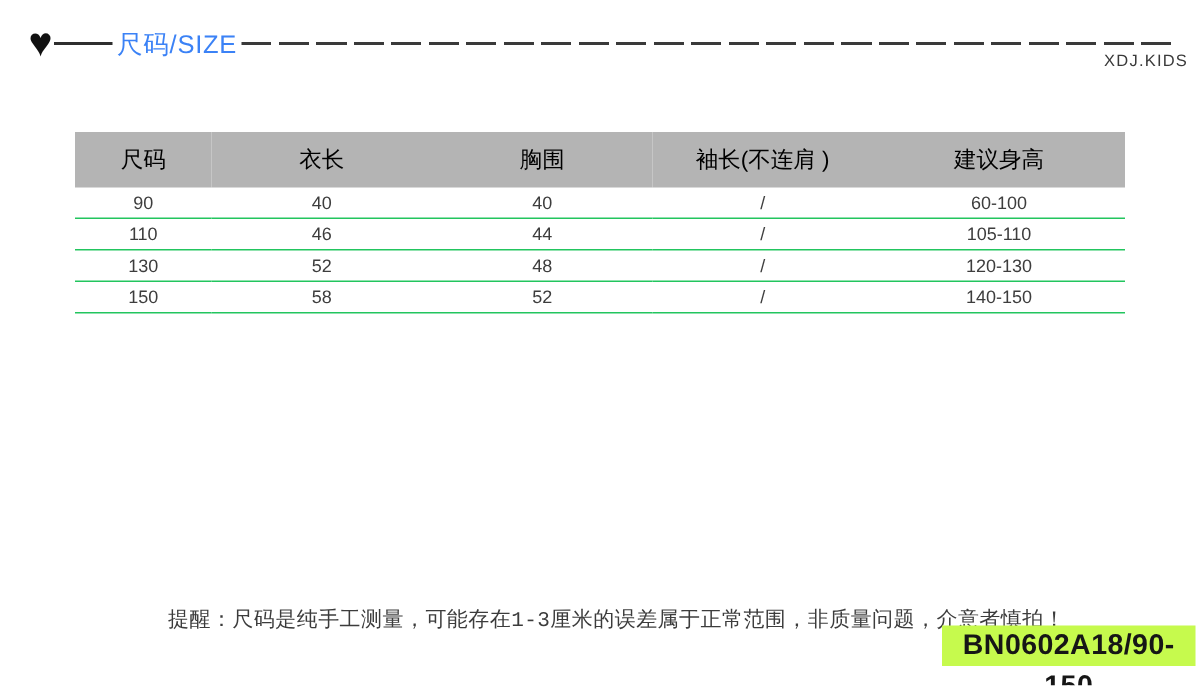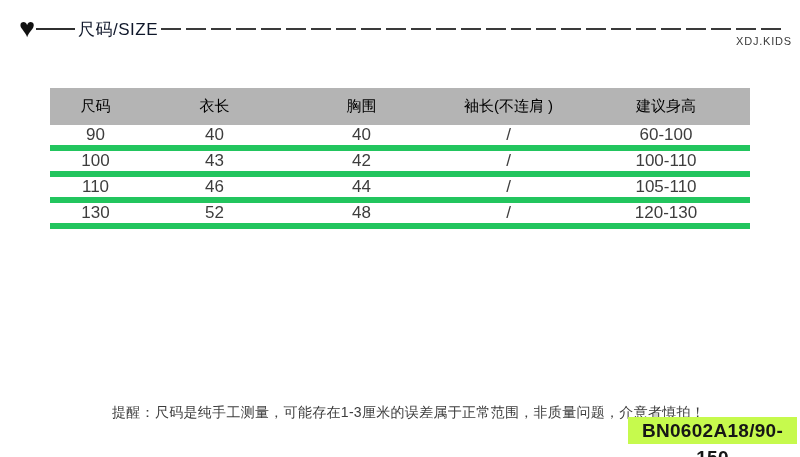--- a/index.html
+++ b/index.html
@@ -17,21 +17,21 @@
     display:flex;align-items:center;
   }
   .heart{
     font-size:27px;line-height:1;color:#111;
     margin-right:1px;transform:translateY(-1px);
   }
   .rule-solid{
     width:39px;height:1.5px;background:#2f2f2f;flex:0 0 auto;
   }
   .title{
-    flex:0 0 auto;margin:0 3px;font-size:17px;color:#0f172a;
+    flex:0 0 auto;margin:0 3px;font-size:17px;color:#3b82f6;
     white-space:nowrap;letter-spacing:0.5px;
   }
   .rule-dashed{
     flex:1 1 auto;height:1.5px;
     background:repeating-linear-gradient(90deg,#3a3a3a 0,#3a3a3a 20px,transparent 20px,transparent 25px);
   }
   .brand{
     position:absolute;top:35px;right:8px;
     font-size:11px;color:#3a3a3a;letter-spacing:0.8px;
   }
@@ -41,29 +41,30 @@
     position:absolute;left:50px;top:88px;width:700px;
     border-collapse:collapse;table-layout:fixed;
   }
   .size-table thead th{
     background:var(--header-bg,#b4b4b4);
     color:#000000;font-weight:normal;font-size:15px;
     height:37px;text-align:center;padding:0;
   }
   .size-table tbody td{
     height:20px;text-align:center;vertical-align:middle;
-    font-size:17px;color:#3d3d3d;padding:0;
-    border-bottom:6px solid #22c55e;
+    font-size:12px;color:#3d3d3d;padding:0;
+    border-bottom:1px solid #22c55e;
   }
 
   
   .notice{
     position:absolute;left:112px;top:404px;
     font-size:14px;color:#3c3c3c;white-space:nowrap;
     letter-spacing:0.3px;
+    font-family:Liberation Mono, monospace;
   }
   .sku-badge{
     position:absolute;left:628px;top:417px;width:169px;height:27px;
     background:var(--badge-bg,#c6fa4d);color:var(--badge-fg,#161616);
     font-size:19px;font-weight:bold;text-align:center;line-height:27px;
     letter-spacing:0.3px;z-index:2;
   }
 </style>
 </head>
 <body>
@@ -98,40 +99,40 @@
     </thead>
     <tbody>
         <tr>
           <td>90</td>
           <td>40</td>
           <td>40</td>
           <td>/</td>
           <td>60-100</td>
         </tr>
         <tr>
-          <td>100</td>
-          <td>43</td>
-          <td>42</td>
-          <td>/</td>
-          <td>100-110</td>
-        </tr>
-        <tr>
           <td>110</td>
           <td>46</td>
           <td>44</td>
           <td>/</td>
           <td>105-110</td>
         </tr>
         <tr>
           <td>130</td>
           <td>52</td>
           <td>48</td>
           <td>/</td>
           <td>120-130</td>
         </tr>
+        <tr>
+          <td>150</td>
+          <td>58</td>
+          <td>52</td>
+          <td>/</td>
+          <td>140-150</td>
+        </tr>
       </tbody>
   </table>
 
   <div class="notice">提醒：尺码是纯手工测量，可能存在1-3厘米的误差属于正常范围，非质量问题，介意者慎拍！</div>
 
   <div class="sku-badge">BN0602A18/90-150</div>
 
 </div>
 
 </body></html>

